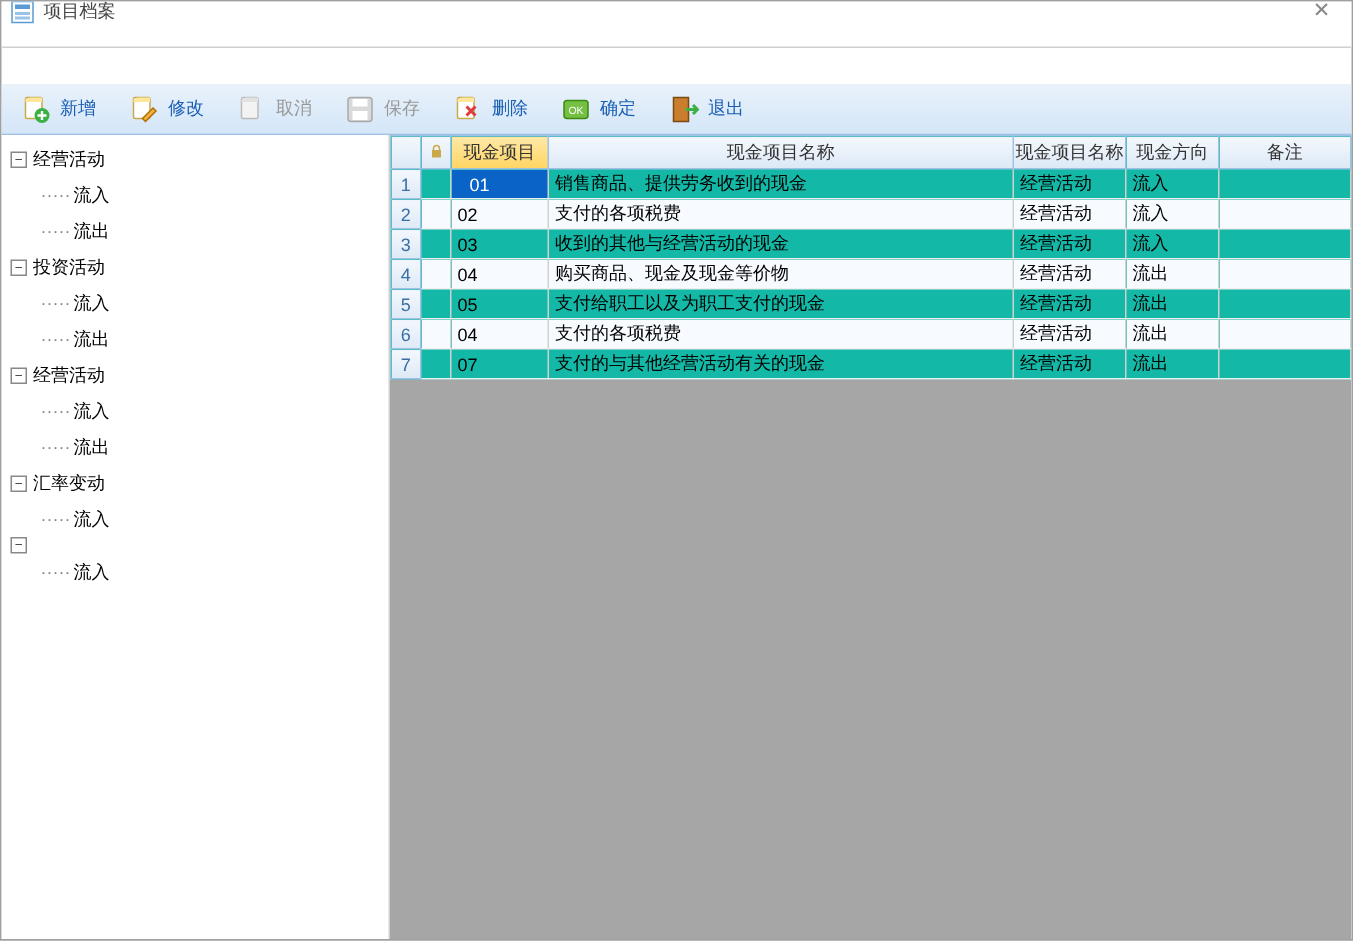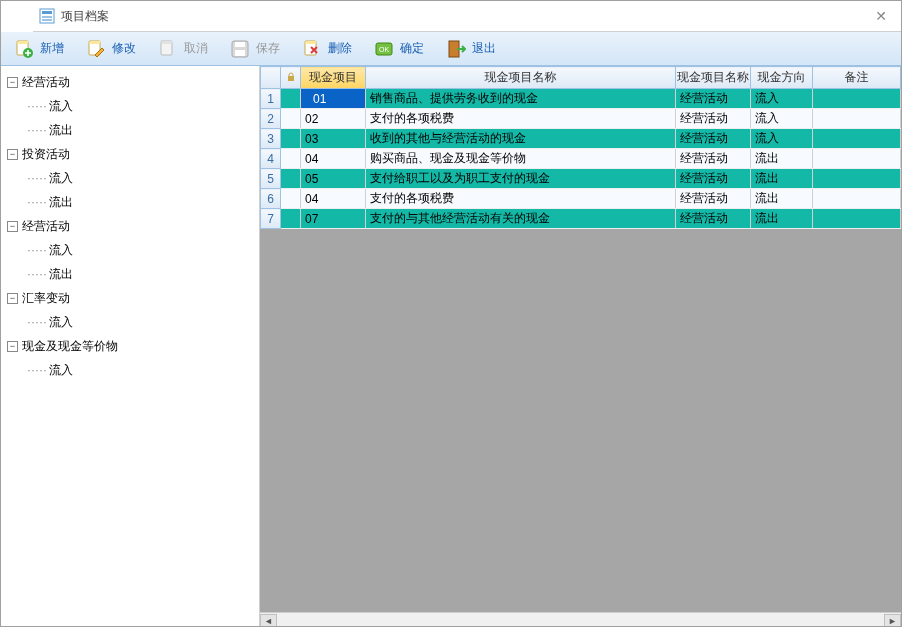--- a/index.html
+++ b/index.html
@@ -10,23 +10,22 @@
   width: 902px;
   height: 627px;
   overflow: hidden;
   border: 1px solid #a0a0a0;
 }
 .titlebar {
   height: 28px;
   background: #fff;
   border-bottom: 1px solid #d0d0d0;
   display: flex;
-  align-items: center;
+  align-items: flex-end;
   padding: 15px 6px;
-  margin-left: 32px;
 }
 .titlebar .app-icon {
   width: 16px; height: 16px;
   margin-right: 6px;
   display: inline-flex; align-items: center; justify-content: center;
 }
 .titlebar .title { color: #444; }
 .titlebar .close {
   margin-left: auto;
   width: 28px; height: 20px;
@@ -34,20 +33,21 @@
   color: #888; font-size: 14px;
   cursor: pointer;
 }
 .toolbar {
   height: 34px;
   background: linear-gradient(#e9f2fb, #d4e6f8);
   border-bottom: 1px solid #9ec2e4;
   display: flex;
   align-items: center;
   padding: 0 4px;
+  margin-top: 24px;
 }
 .tbtn {
   display: flex; align-items: center;
   height: 28px;
   padding: 0 10px 0 6px;
   margin: 0 2px;
   border: 1px solid transparent;
   border-radius: 3px;
   cursor: pointer;
   color: #1a5fb4;
@@ -319,21 +319,20 @@
               <div class="node">
                 <span class="dotline">·····</span>
                 <span>流入</span>
               </div>
             </li>
           </ul>
         </li>
         <li>
           <div class="node">
             <span class="toggle">−</span>
-            <span>现金及现金等价物</span>
           </div>
           <ul class="children">
             <li class="leaf">
               <div class="node">
                 <span class="dotline">·····</span>
                 <span>流入</span>
               </div>
             </li>
           </ul>
         </li>

